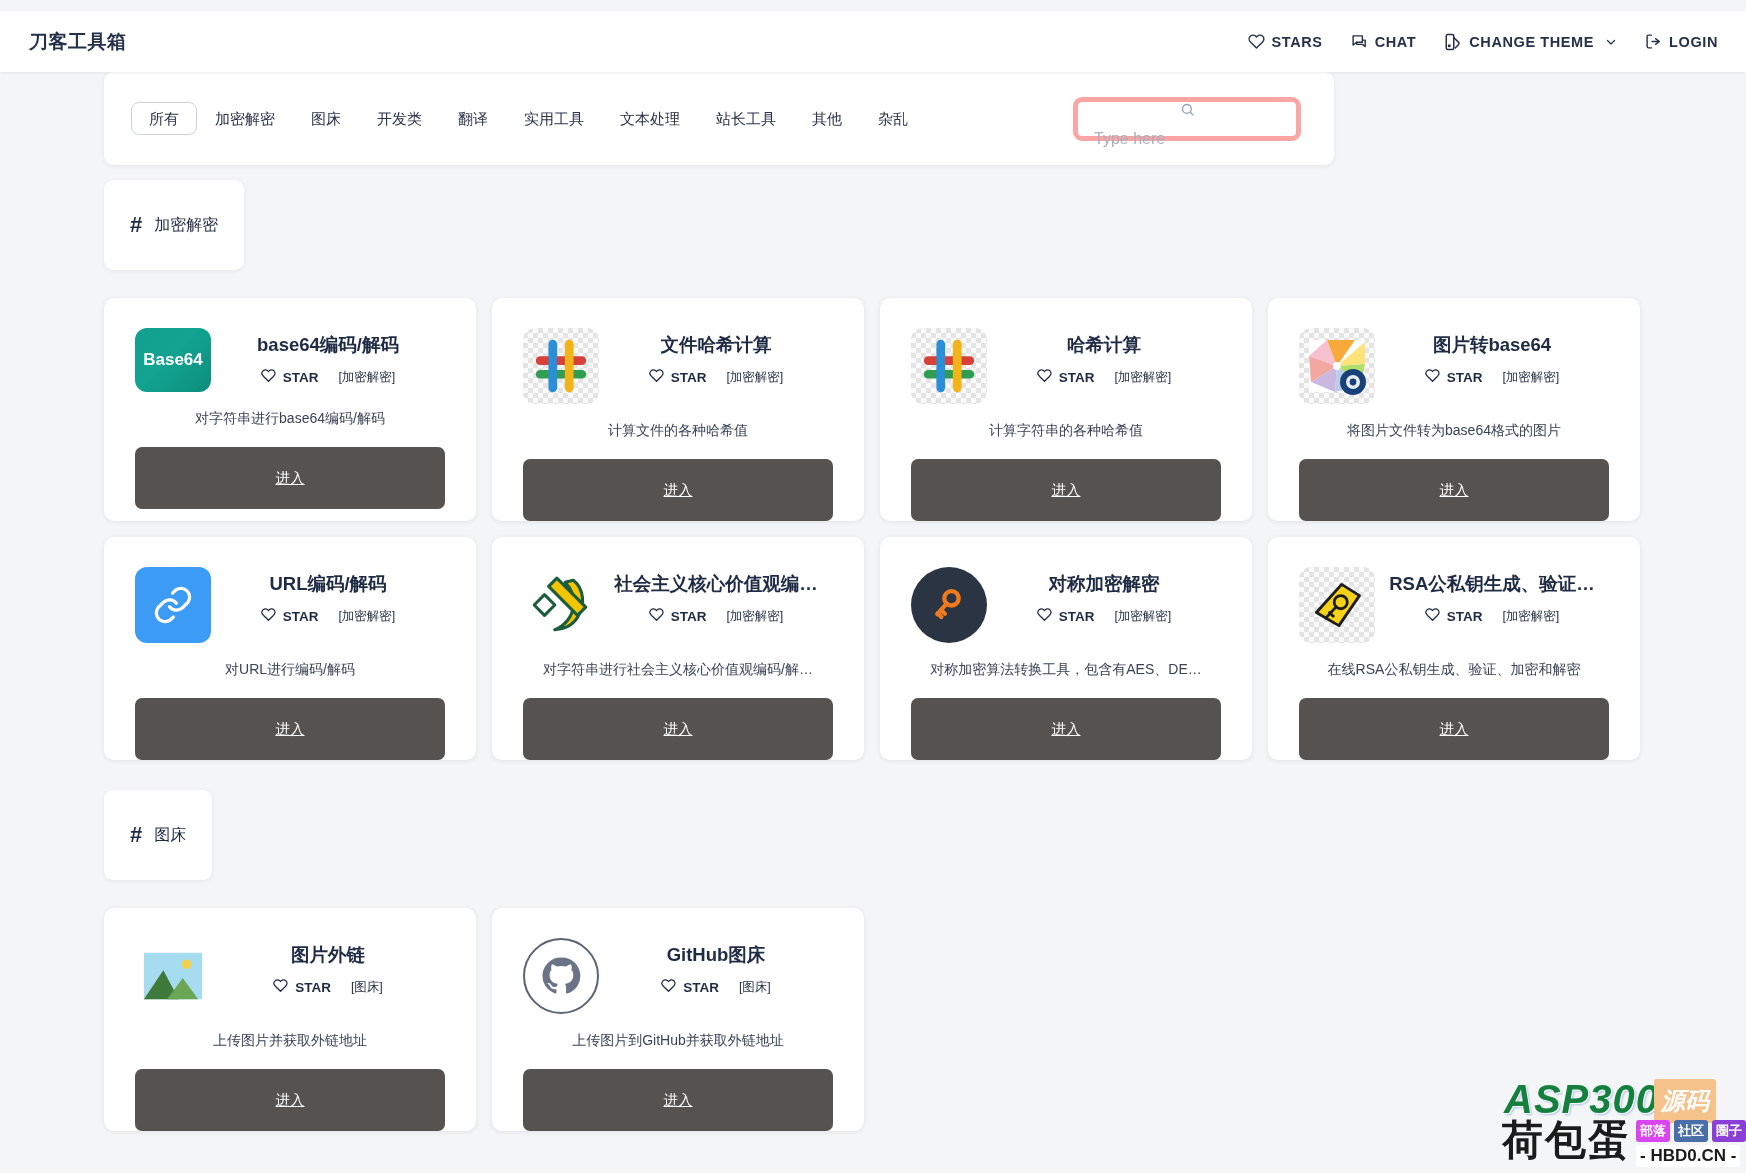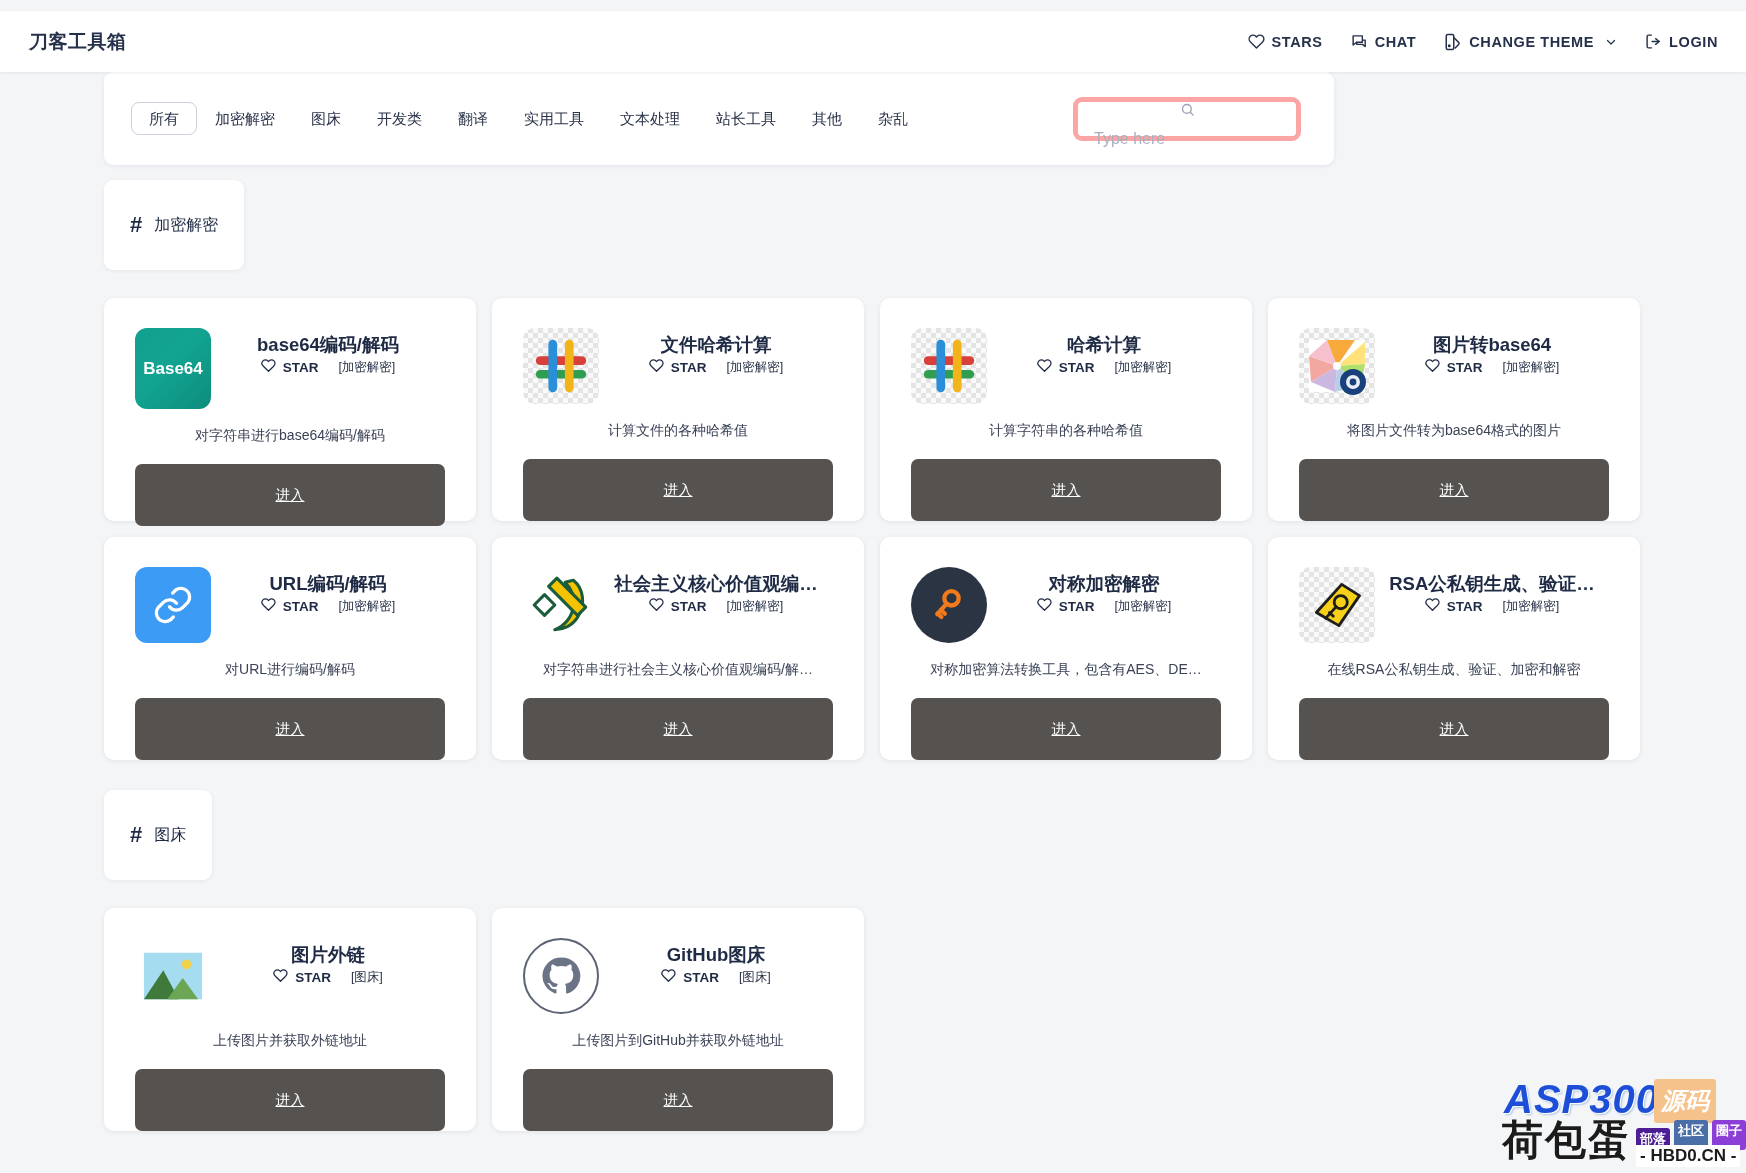--- a/index.html
+++ b/index.html
@@ -107,21 +107,21 @@
     flex: 1 1 auto; min-width: 0;
     display: flex; flex-direction: column; align-items: center;
     padding-top: 4px;
   }
   .card-title {
     font-size: 18.5px; font-weight: bold; color: #1f2b45;
     max-width: 225px; white-space: nowrap; overflow: hidden;
     text-overflow: ellipsis; text-align: center;
   }
   .card-meta {
-    margin-top: 1px; display: flex; align-items: center; gap: 10px;
+    margin-top: 11px; display: flex; align-items: center; gap: 10px;
   }
   .star {
     display: flex; align-items: center; gap: 7px;
     font-size: 13.5px; font-weight: bold; color: #1f2b45; cursor: pointer;
   }
   .cat { font-size: 12.5px; color: #2a3349; margin-left: 10px; white-space: nowrap; }
   .card-desc {
     margin-top: 18px; text-align: center;
     font-size: 14px; color: #3a4256;
     white-space: nowrap; overflow: hidden; text-overflow: ellipsis;
@@ -130,21 +130,21 @@
     margin-top: 19px; width: 100%; height: 62px;
     background: #55524f; color: #ffffff;
     border: none; border-radius: 7px;
     font-size: 14.5px; cursor: pointer;
     font-family: "Liberation Sans", sans-serif;
     display: flex; align-items: center; justify-content: center; text-decoration: underline;
   }
 
   
   .ic-base64 {
-    width: 76px; height: 81px;
+    width: 76px; height: 64px;
     background: linear-gradient(135deg,#13a08e 0%,#12a391 45%,#0d8d7c 100%);
     color: #fff; font-weight: bold; font-size: 17px;
     display: flex; align-items: center; justify-content: center;
     position: relative;
   }
   .ic-checker {
     background-image:
       linear-gradient(45deg,#e4e4e4 25%,transparent 25%,transparent 75%,#e4e4e4 75%),
       linear-gradient(45deg,#e4e4e4 25%,transparent 25%,transparent 75%,#e4e4e4 75%);
     background-size: 10px 10px; background-position: 0 0, 5px 5px;
@@ -157,39 +157,39 @@
 
   
   .watermark {
     position: absolute; right: 0px; bottom: 0px;
     width: 260px; height: 100px; pointer-events: none;
     font-family: "Liberation Sans", sans-serif;
   }
   .wm-asp {
     position: absolute; left: 18px; top: 4px;
     font-size: 40px; font-weight: bold; font-style: italic;
-    color: #1d4ed8; letter-spacing: 1px;
+    color: #15803d; letter-spacing: 1px;
     text-shadow: 1px 1px 0 #ffffff, 2px 2px 2px rgba(90,140,200,.45);
   }
   .wm-src {
     position: absolute; left: 168px; top: 6px;
     background: #f6c28b; color: #ffffff; font-weight: bold;
     font-size: 24px; padding: 6px 7px; border-radius: 3px; font-style: italic;
   }
   .wm-hbd {
     position: absolute; left: 16px; top: 40px;
     font-size: 41px; font-weight: bold; color: #1b1b1b;
     letter-spacing: 2px;
   }
   .wm-tags { position: absolute; left: 150px; top: 47px; display: flex; gap: 4px; }
   .wm-tag {
     font-size: 13px; font-weight: bold; color: #fff;
     padding: 2px 4px; border-radius: 3px;
   }
-  .wm-t1 { background: #4c1d95; margin-top: 8px; }
+  .wm-t1 { background: #d946ef; }
   .wm-t2 { background: #4a6fa8; }
   .wm-t3 { background: #8b3fd6; }
   .wm-dom {
     position: absolute; left: 150px; top: 72px;
     font-size: 17px; font-weight: bold; color: #1b1b1b;
     background: #ffffff; padding: 1px 4px;
   }
 </style>
 </head>
 <body>

